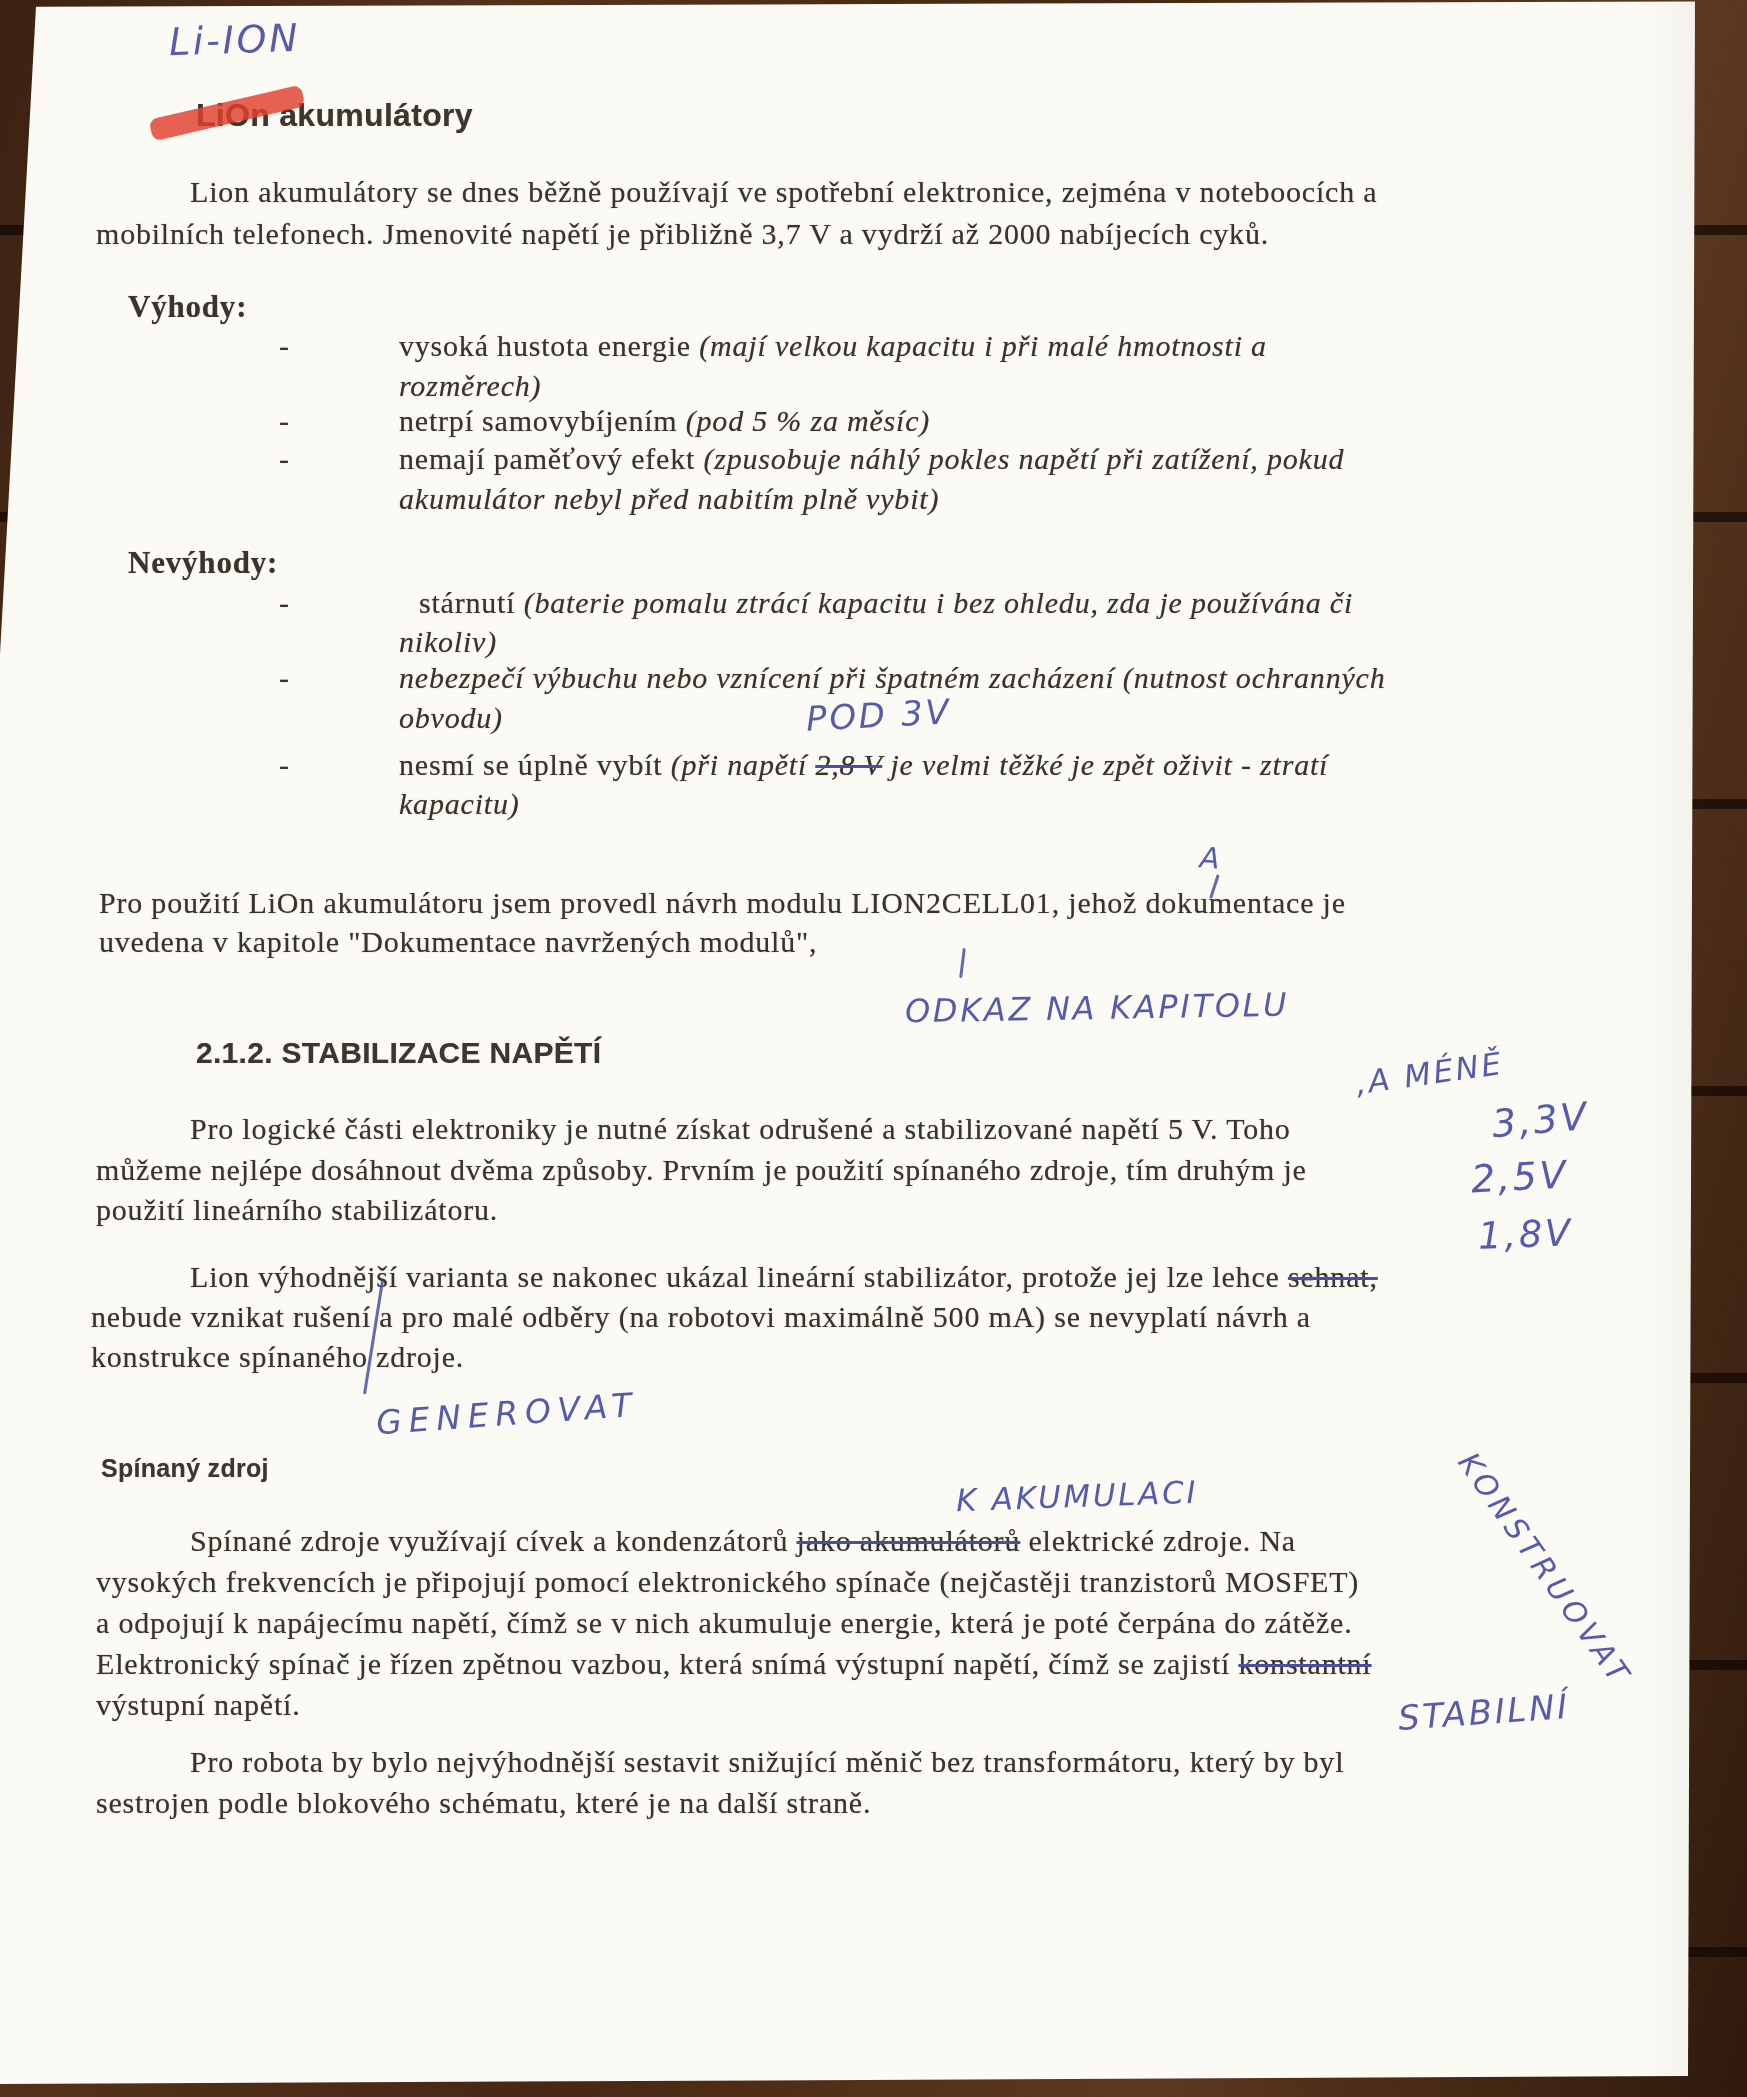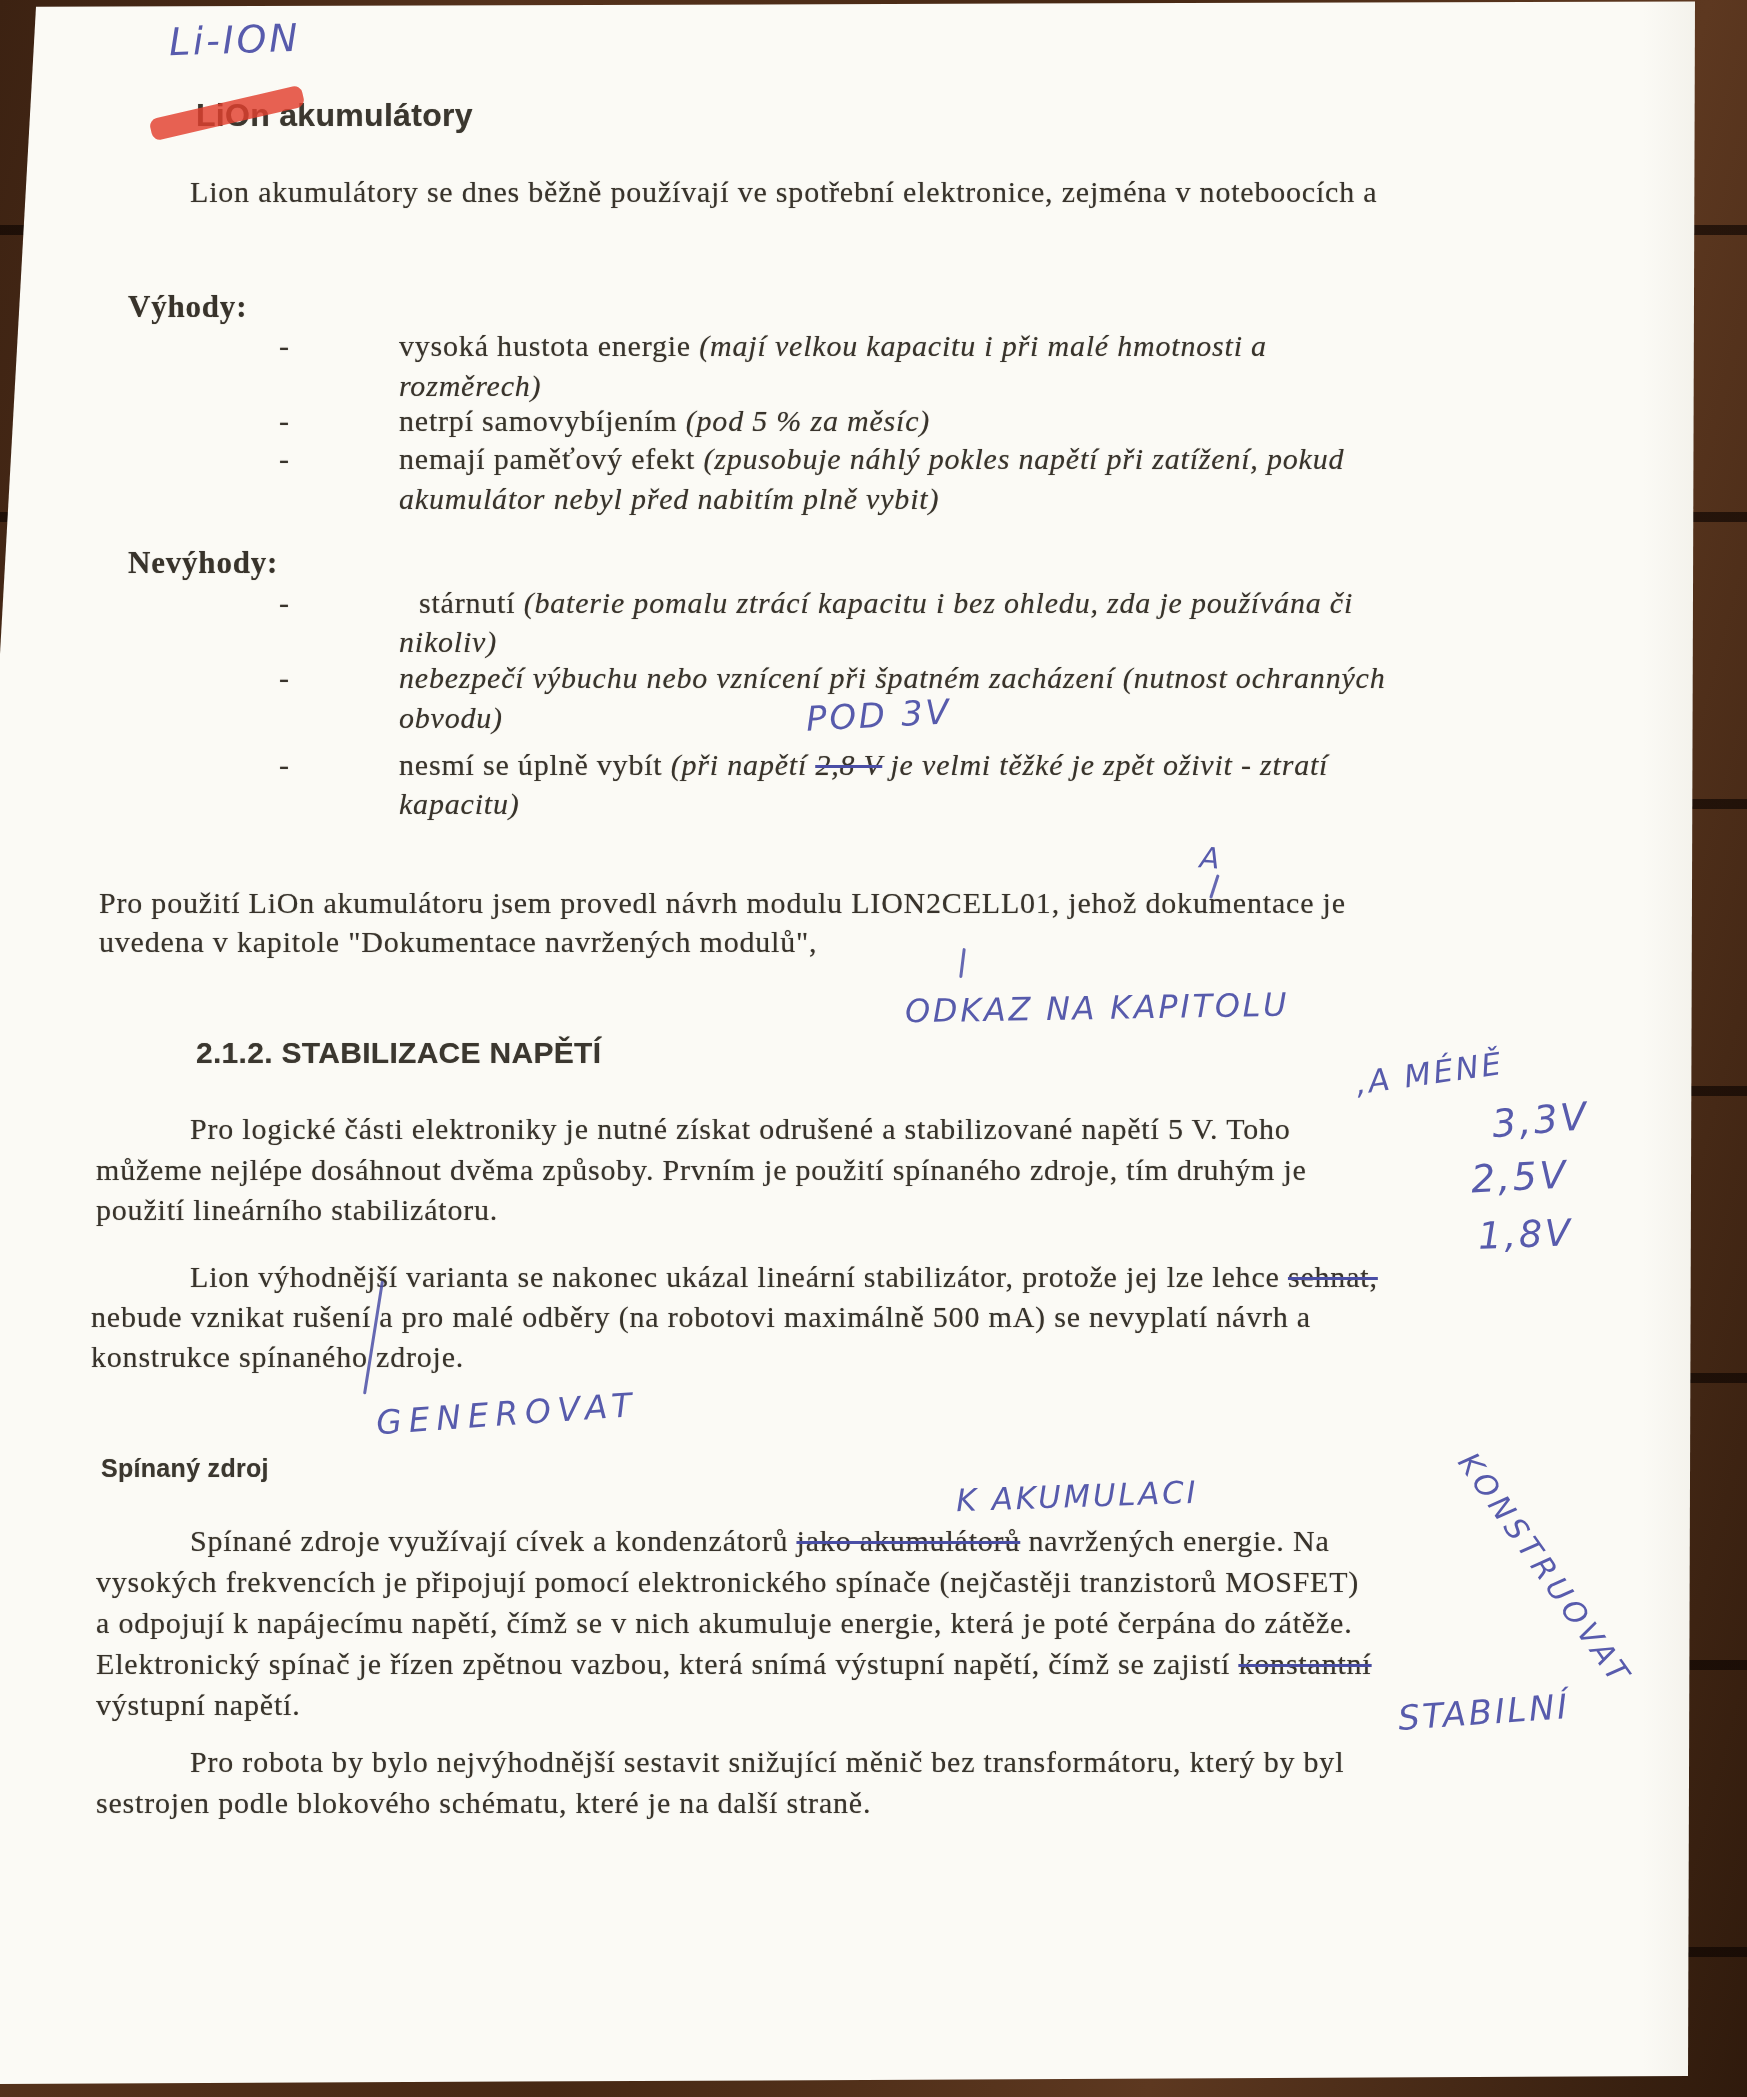--- a/index.html
+++ b/index.html
@@ -56,20 +56,21 @@
 
 <div class="stage">
   <div class="paper">
 
     <div class="hw" style="left:169px;top:18px;font-size:38px;transform:rotate(-2deg);">Li-ION</div>
 
     <div class="h-sans" style="left:196px;top:97px;font-size:32px;">LiOn akumulátory</div>
     <div class="marker" style="left:149px;top:102px;width:156px;height:22px;transform:rotate(-13deg);"></div>
 
     <div class="t" style="left:190px;top:175px;">Lion akumulátory se dnes běžně používají ve spotřební elektronice, zejména v noteboocích a</div>
+    <div class="t" style="left:96px;top:217px;">mobilních telefonech.  Jmenovité napětí je přibližně 3,7 V a vydrží až  2000 nabíjecích cyků.</div>
 
     <div class="t bold-serif" style="left:128px;top:289px;">Výhody:</div>
     <div class="t" style="left:279px;top:329px;">-</div>
     <div class="t" style="left:399px;top:329px;"><span>vysoká hustota energie </span><span class="it">(mají velkou kapacitu i při malé hmotnosti a</span></div>
     <div class="t it" style="left:399px;top:369px;">rozměrech)</div>
     <div class="t" style="left:279px;top:404px;">-</div>
     <div class="t" style="left:399px;top:404px;"><span>netrpí samovybíjením </span><span class="it">(pod 5 % za měsíc)</span></div>
     <div class="t" style="left:279px;top:442px;">-</div>
     <div class="t" style="left:399px;top:442px;"><span>nemají paměťový efekt </span><span class="it">(zpusobuje náhlý pokles napětí při zatížení, pokud</span></div>
     <div class="t it" style="left:399px;top:482px;">akumulátor nebyl  před nabitím plně vybit)</div>
@@ -108,21 +109,21 @@
     <div class="t" style="left:190px;top:1260px;"><span>Lion výhodnější varianta se nakonec ukázal lineární stabilizátor, protože jej lze lehce </span><span class="strike">sehnat,</span></div>
     <div class="t" style="left:91px;top:1300px;">nebude vznikat rušení a pro malé odběry (na robotovi maximálně 500 mA) se nevyplatí návrh a</div>
     <div class="t" style="left:91px;top:1340px;">konstrukce spínaného zdroje.</div>
 
     <div class="ink-line" style="left:372px;top:1280px;width:2.7px;height:115px;transform:rotate(9deg);"></div>
     <div class="hw" style="left:376px;top:1394px;font-size:33px;letter-spacing:6.8px;transform:rotate(-4deg);">GENEROVAT</div>
     <div class="hw" style="left:1480px;top:1446px;font-size:30px;letter-spacing:4.8px;transform:rotate(55deg);transform-origin:left top;">KONSTRUOVAT</div>
 
     <div class="h-sans" style="left:101px;top:1454px;font-size:25px;">Spínaný zdroj</div>
     <div class="hw" style="left:956px;top:1478px;font-size:31px;transform:rotate(-2deg);">K AKUMULACI</div>
-    <div class="t" style="left:190px;top:1524px;"><span>Spínané zdroje využívají cívek a kondenzátorů </span><span class="strike">jako akumulátorů</span><span> navržených energie. Na</span></div>
+    <div class="t" style="left:190px;top:1524px;"><span>Spínané zdroje využívají cívek a kondenzátorů </span><span class="strike">jako akumulátorů</span><span> elektrické zdroje. Na</span></div>
     <div class="t" style="left:96px;top:1565px;">vysokých frekvencích je připojují pomocí elektronického spínače (nejčastěji tranzistorů MOSFET)</div>
     <div class="t" style="left:96px;top:1606px;">a odpojují k napájecímu napětí, čímž se v nich akumuluje energie, která je poté čerpána do zátěže.</div>
     <div class="t" style="left:96px;top:1647px;"><span>Elektronický spínač je řízen zpětnou vazbou, která snímá výstupní napětí, čímž se zajistí </span><span class="strike">konstantní</span></div>
     <div class="t" style="left:96px;top:1688px;">výstupní napětí.</div>
     <div class="hw" style="left:1398px;top:1692px;font-size:34px;transform:rotate(-4deg);">STABILNÍ</div>
 
     <div class="t" style="left:190px;top:1745px;">Pro robota by bylo nejvýhodnější sestavit snižující měnič bez transformátoru, který by byl</div>
     <div class="t" style="left:96px;top:1786px;text-align:center;">sestrojen podle blokového schématu, které je na další straně.</div>
 
   </div>

